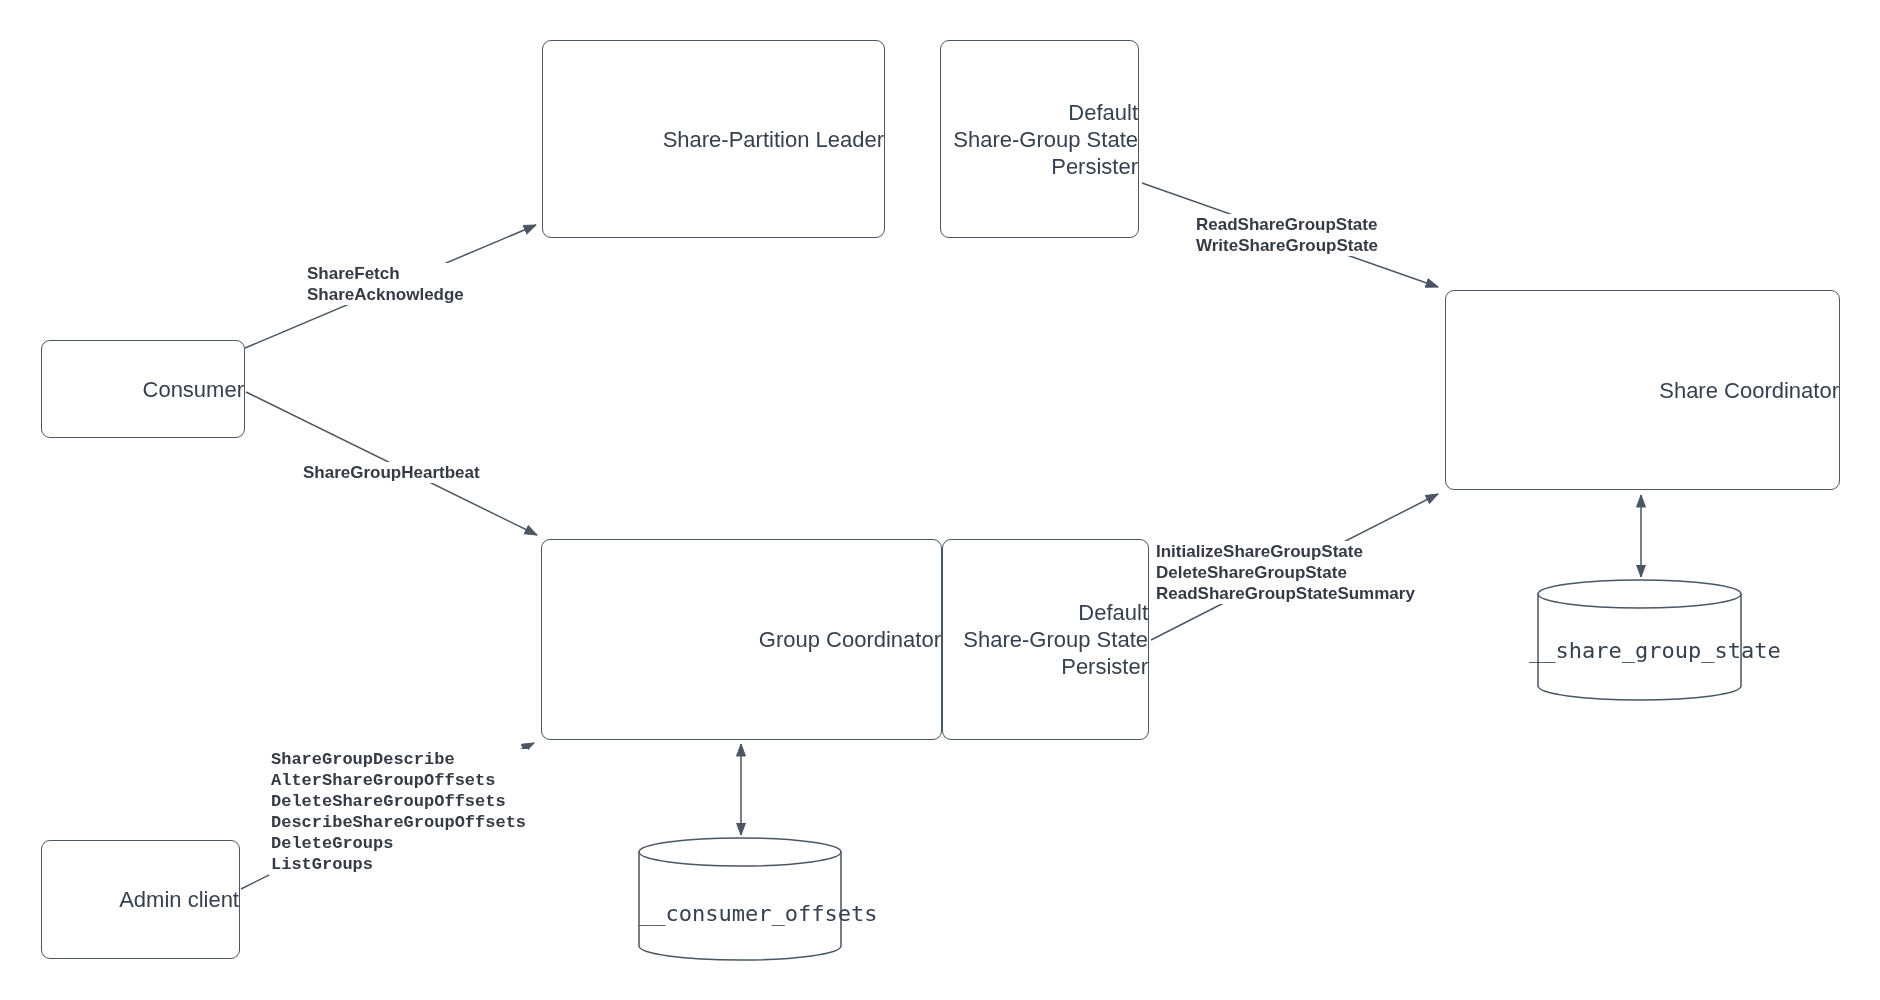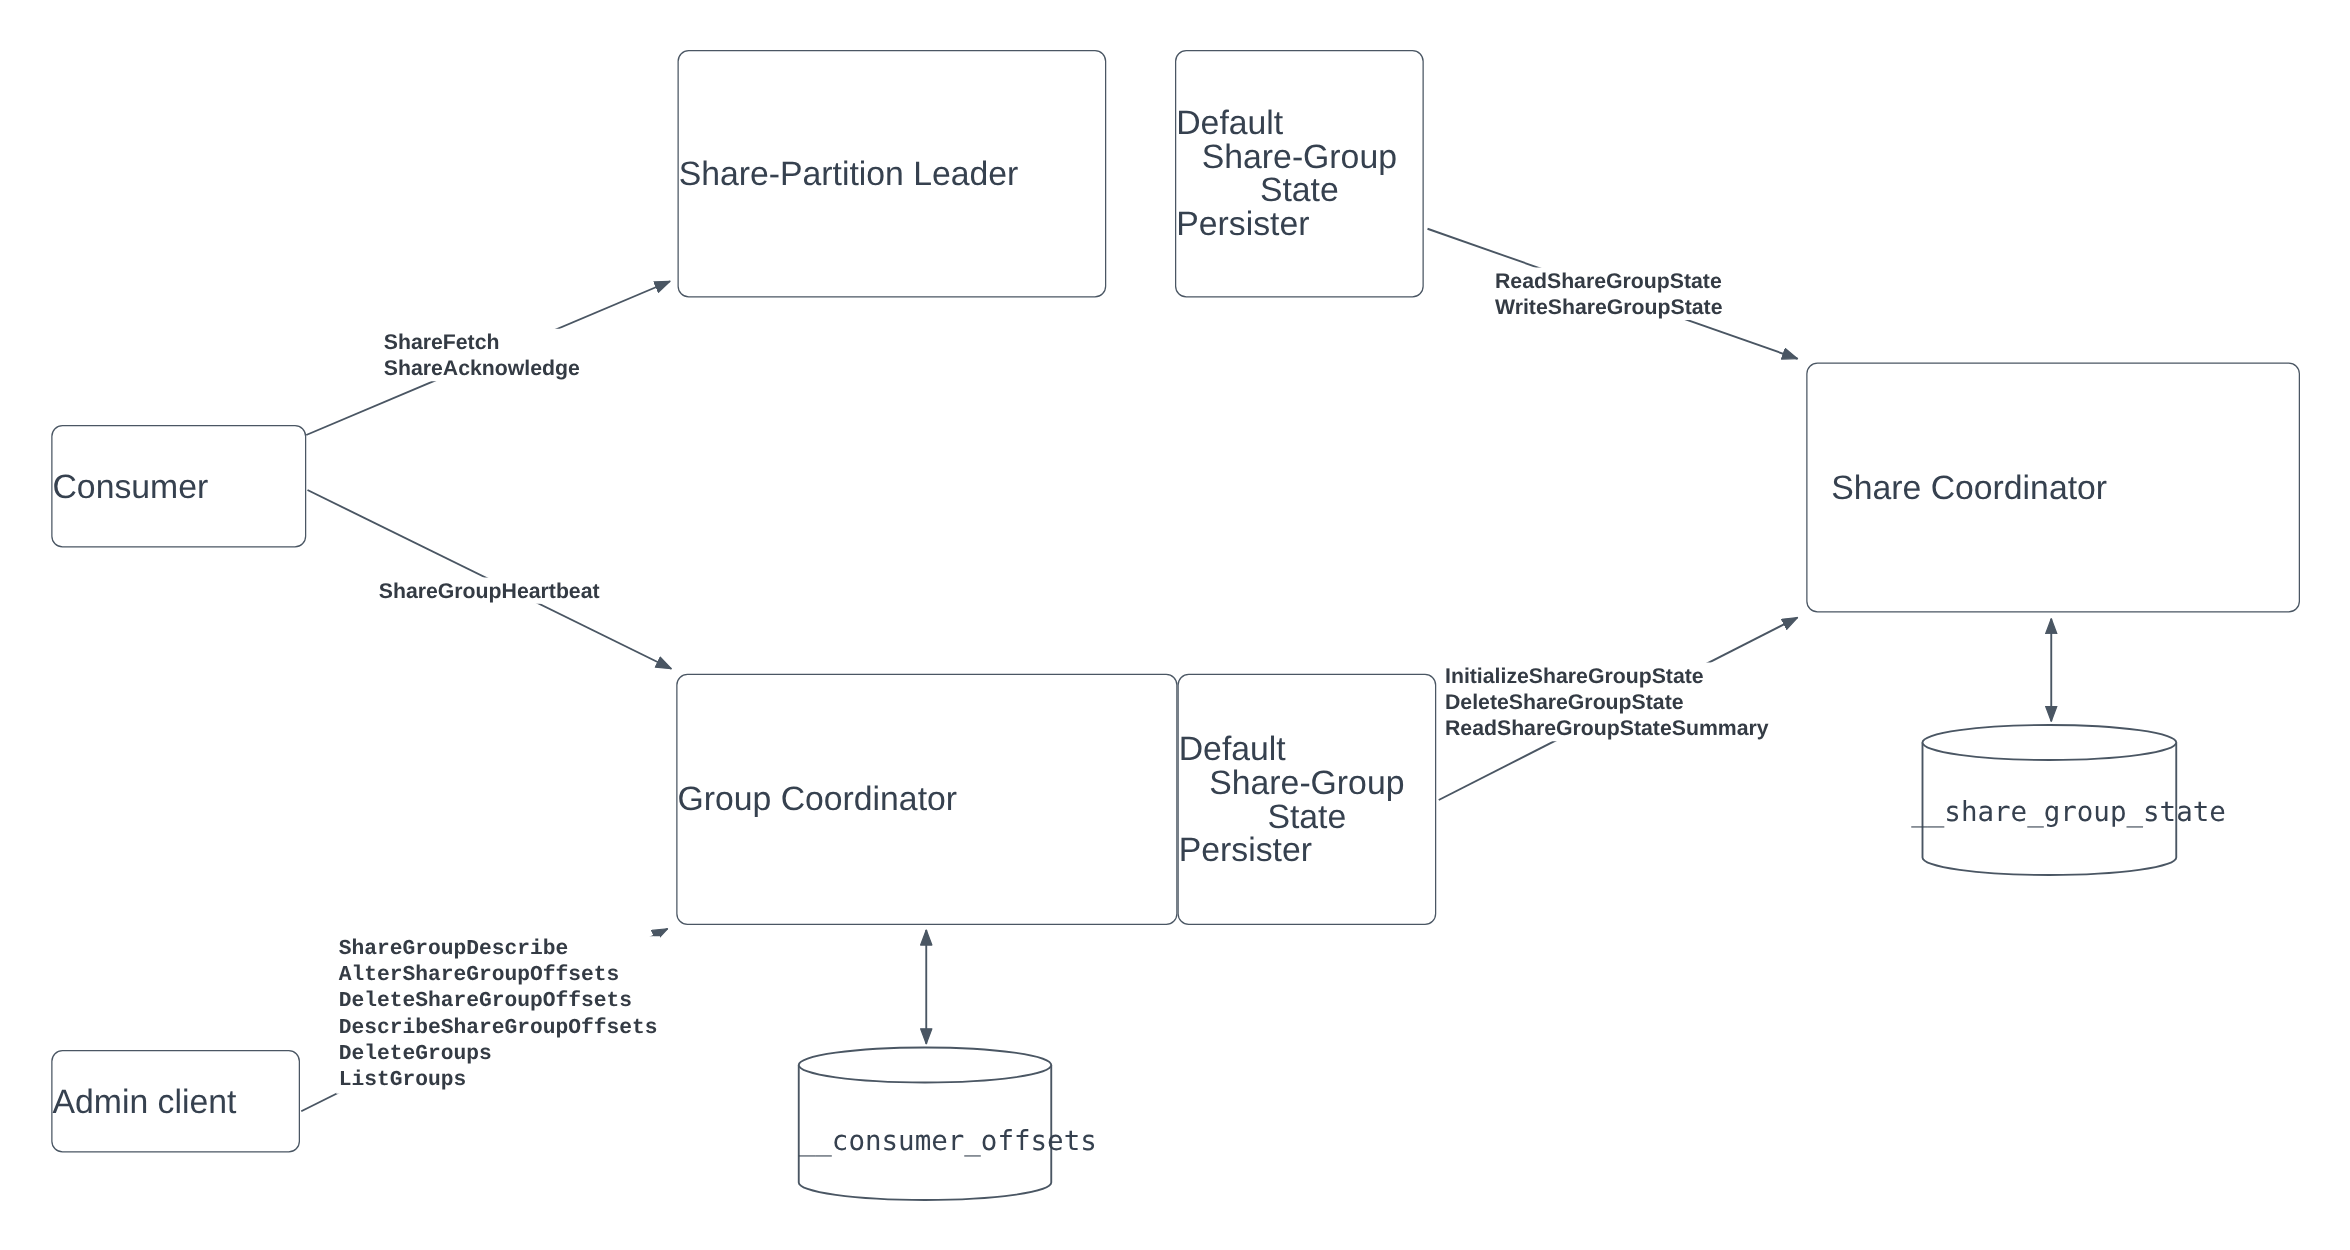--- a/index.html
+++ b/index.html
@@ -22,25 +22,25 @@
     z-index: 1;
   }
   .node {
     position: absolute;
     box-sizing: border-box;
     background: #ffffff;
     border: 1.5px solid #4a5663;
     border-radius: 9px;
     display: flex;
     flex-direction: column;
-    align-items: flex-start;
+    align-items: flex-end;
     justify-content: center;
     text-align: center;
     color: #36414f;
-    font-size: 27px;
+    font-size: 22px;
     line-height: 27px;
     z-index: 2;
   }
   .edge-label {
     position: absolute;
     background: #ffffff;
     color: #343b44;
     font-size: 17px;
     font-weight: bold;
     line-height: 21px;
@@ -111,42 +111,42 @@
   <div class="node" style="left:541px; top:539px; width:401px; height:201px;">
     <span>Group Coordinator</span>
   </div>
 
   <div class="node" style="left:942px; top:539px; width:207px; height:201px;">
     <span>Default</span>
     <span>Share-Group State</span>
     <span>Persister</span>
   </div>
 
-  <div class="node" style="left:41px; top:840px; width:199px; height:82px;">
+  <div class="node" style="left:41px; top:840px; width:199px; height:119px;">
     <span>Admin client</span>
   </div>
 
   <div class="cyl-label" style="left:639px; top:903px; width:202px;">__consumer_offsets</div>
   <div class="cyl-label" style="left:1529px; top:640px; width:222px;">__share_group_state</div>
 
   <div class="edge-label" style="left:305px; top:263px;">
     <div>ShareFetch</div>
     <div>ShareAcknowledge</div>
   </div>
 
   <div class="edge-label" style="left:301px; top:462px;">
     <div>ShareGroupHeartbeat</div>
   </div>
 
   <div class="edge-label" style="left:1194px; top:214px;">
     <div>ReadShareGroupState</div>
     <div>WriteShareGroupState</div>
   </div>
 
-  <div class="edge-label" style="left:1154px; top:530px;">
+  <div class="edge-label" style="left:1154px; top:541px;">
     <div>InitializeShareGroupState</div>
     <div>DeleteShareGroupState</div>
     <div>ReadShareGroupStateSummary</div>
   </div>
 
   <div class="edge-label" style="left:269px; top:749px;font-family:Liberation Mono, monospace;">
     <div>ShareGroupDescribe</div>
     <div>AlterShareGroupOffsets</div>
     <div>DeleteShareGroupOffsets</div>
     <div>DescribeShareGroupOffsets</div>

